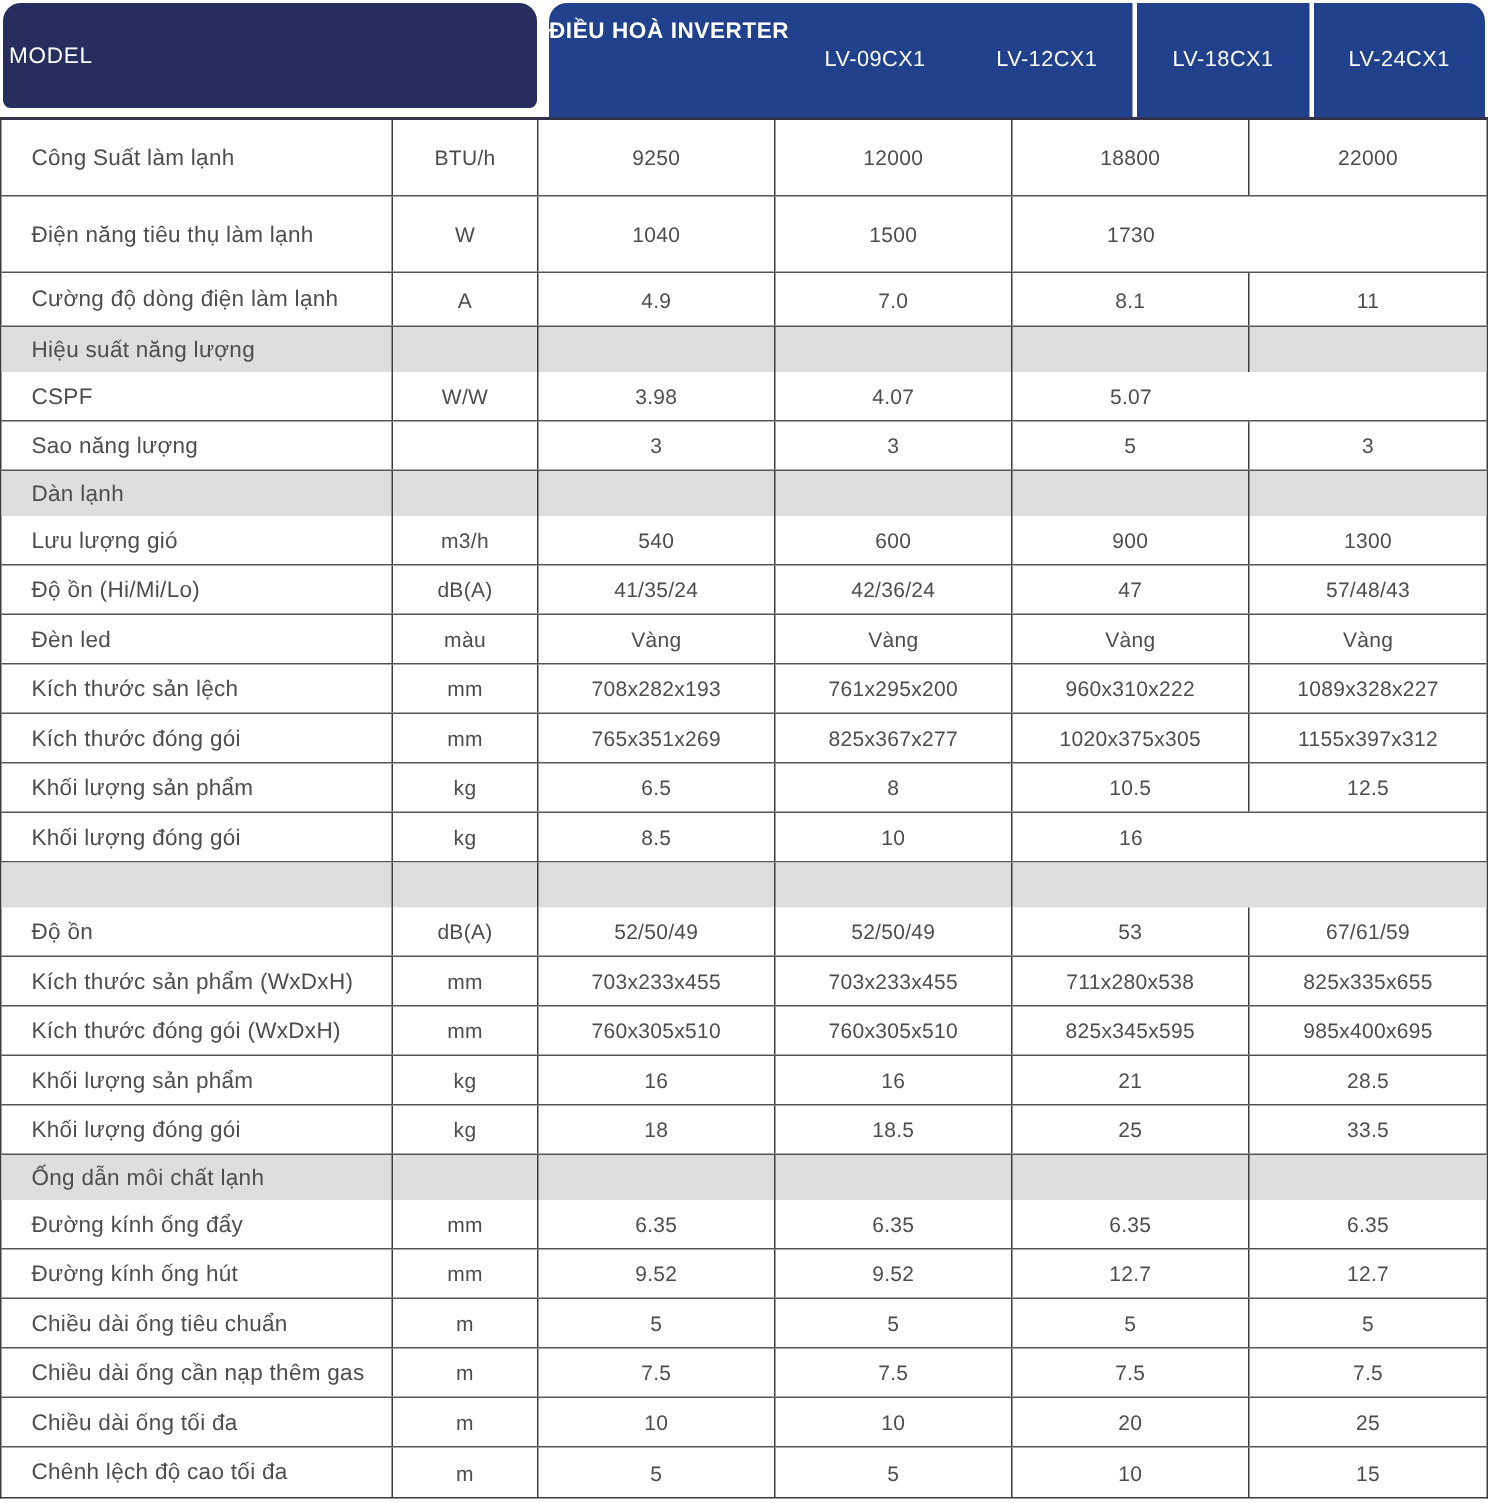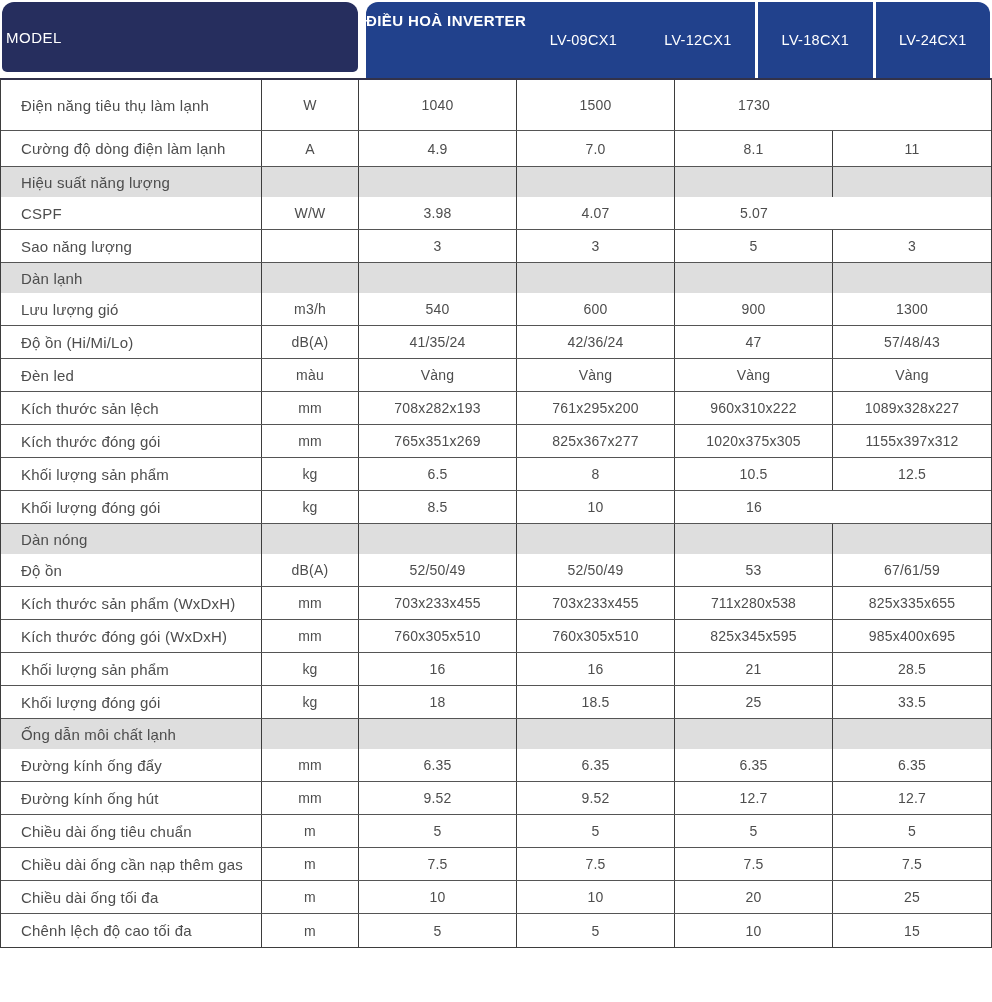--- a/index.html
+++ b/index.html
@@ -126,20 +126,28 @@
         <div class="model-cell">LV-09CX1</div>
         <div class="model-cell">LV-12CX1</div>
         <div class="model-cell sep-left">LV-18CX1</div>
         <div class="model-cell sep-left">LV-24CX1</div>
       </div>
     </div>
   </div>
 
   <div class="spec-table">
       <div class="row data tall">
+        <div class="cell label">Công Suất làm lạnh</div>
+        <div class="cell">BTU/h</div>
+        <div class="cell">9250</div>
+        <div class="cell">12000</div>
+        <div class="cell">18800</div>
+        <div class="cell">22000</div>
+      </div>
+      <div class="row data tall">
         <div class="cell label">Điện năng tiêu thụ làm lạnh</div>
         <div class="cell">W</div>
         <div class="cell">1040</div>
         <div class="cell">1500</div>
         <div class="cell">1730</div>
       </div>
       <div class="row data med">
         <div class="cell label">Cường độ dòng điện làm lạnh</div>
         <div class="cell">A</div>
         <div class="cell">4.9</div>
@@ -227,21 +235,20 @@
         <div class="cell">12.5</div>
       </div>
       <div class="row data">
         <div class="cell label">Khối lượng đóng gói</div>
         <div class="cell">kg</div>
         <div class="cell">8.5</div>
         <div class="cell">10</div>
         <div class="cell">16</div>
       </div>
       <div class="row section">
-        <div class="cell label">Dàn nóng</div>
         <div class="cell"></div>
         <div class="cell"></div>
         <div class="cell"></div>
         <div class="cell"></div>
         <div class="cell"></div>
       </div>
       <div class="row data">
         <div class="cell label">Độ ồn</div>
         <div class="cell">dB(A)</div>
         <div class="cell">52/50/49</div>

